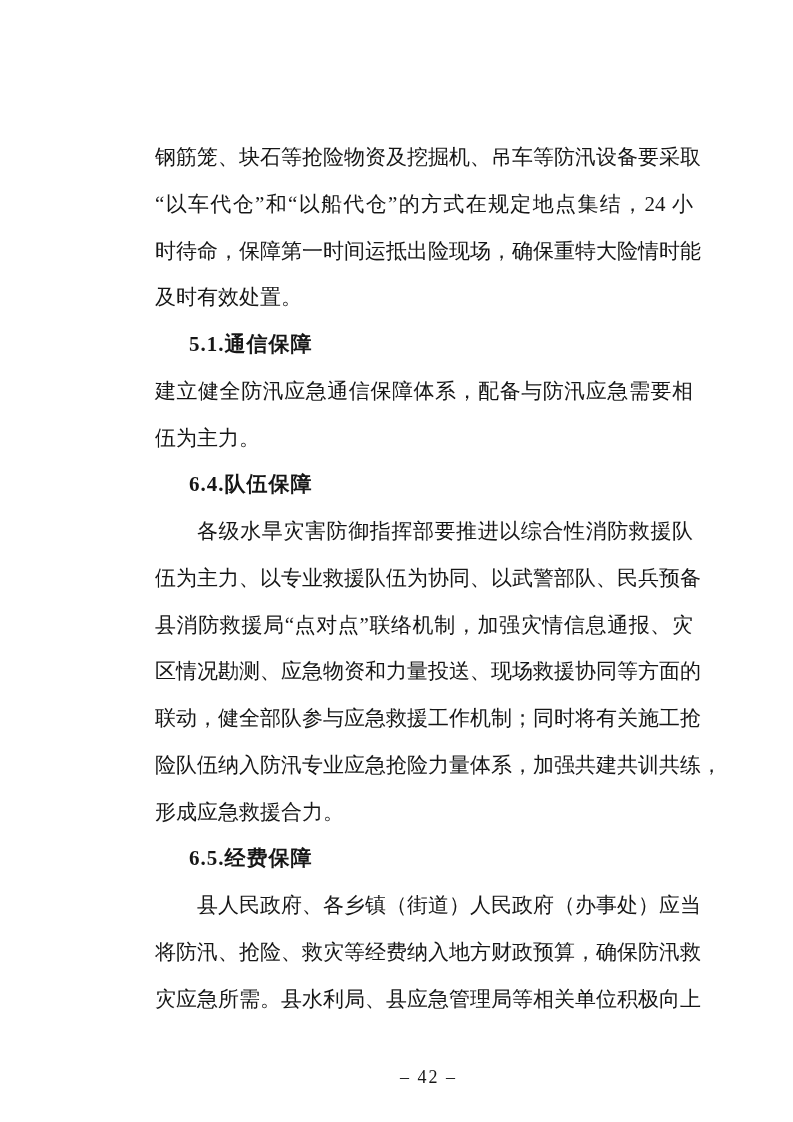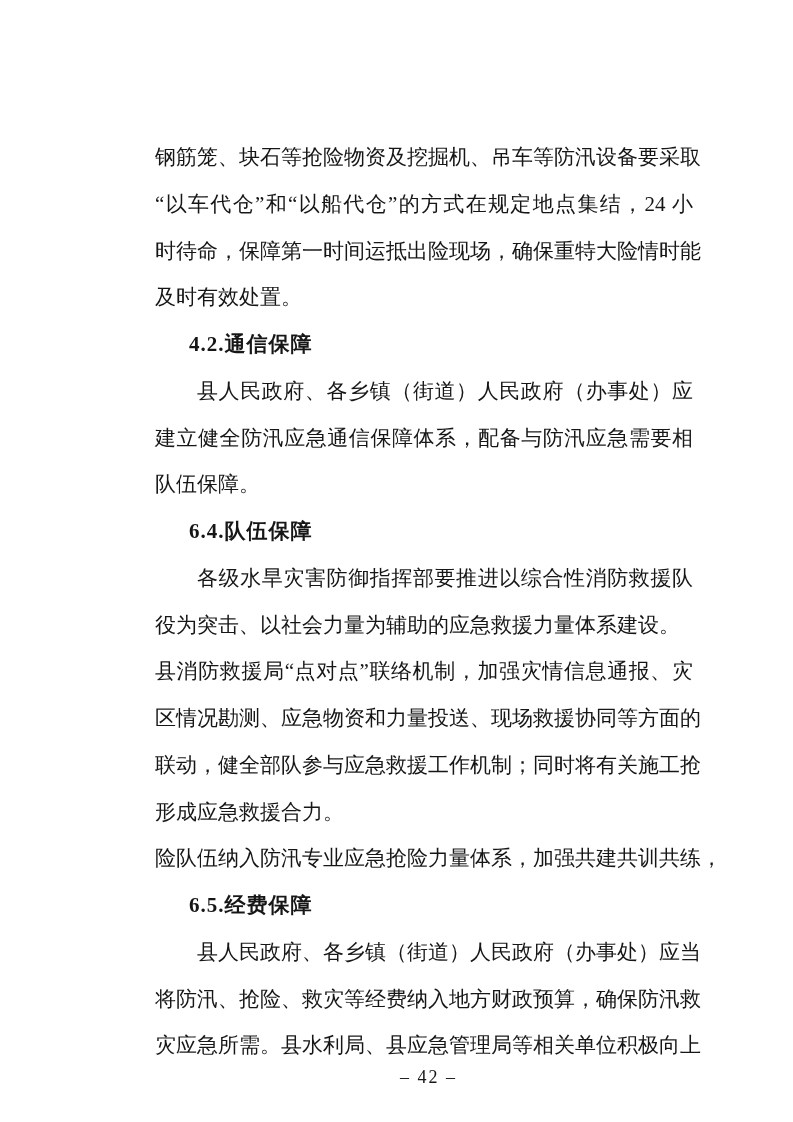--- a/index.html
+++ b/index.html
@@ -62,41 +62,40 @@
 <div class="page">
   <div class="content">
 
     <div>
       <div class="line">钢筋笼、块石等抢险物资及挖掘机、吊车等防汛设备要采取</div>
       <div class="line">“以车代仓”和“以船代仓”的方式在规定地点集结，24 小</div>
       <div class="line">时待命，保障第一时间运抵出险现场，确保重特大险情时能</div>
       <div class="line last">及时有效处置。</div>
     </div>
 
-    <div class="heading">4.2.通信保障</div>
+    <div class="heading">5.1.通信保障</div>
 
     <div>
-      <div class="line indent">县人民政府、各乡镇（街道）人民政府（办事处）应</div>
       <div class="line">建立健全防汛应急通信保障体系，配备与防汛应急需要相</div>
-      <div class="line last">队伍保障。</div>
+      <div class="line last">伍为主力。</div>
     </div>
 
     <div class="heading">6.4.队伍保障</div>
 
     <div>
       <div class="line indent">各级水旱灾害防御指挥部要推进以综合性消防救援队</div>
-      <div class="line last">役为突击、以社会力量为辅助的应急救援力量体系建设。</div>
+      <div class="line">伍为主力、以专业救援队伍为协同、以武警部队、民兵预备</div>
     </div>
 
     <div>
       <div class="line">县消防救援局“点对点”联络机制，加强灾情信息通报、灾</div>
       <div class="line">区情况勘测、应急物资和力量投送、现场救援协同等方面的</div>
       <div class="line">联动，健全部队参与应急救援工作机制；同时将有关施工抢</div>
+      <div class="line">险队伍纳入防汛专业应急抢险力量体系，加强共建共训共练，</div>
       <div class="line last">形成应急救援合力。</div>
-      <div class="line">险队伍纳入防汛专业应急抢险力量体系，加强共建共训共练，</div>
     </div>
 
     <div class="heading">6.5.经费保障</div>
 
     <div>
       <div class="line indent">县人民政府、各乡镇（街道）人民政府（办事处）应当</div>
       <div class="line">将防汛、抢险、救灾等经费纳入地方财政预算，确保防汛救</div>
       <div class="line">灾应急所需。县水利局、县应急管理局等相关单位积极向上</div>
     </div>
 

